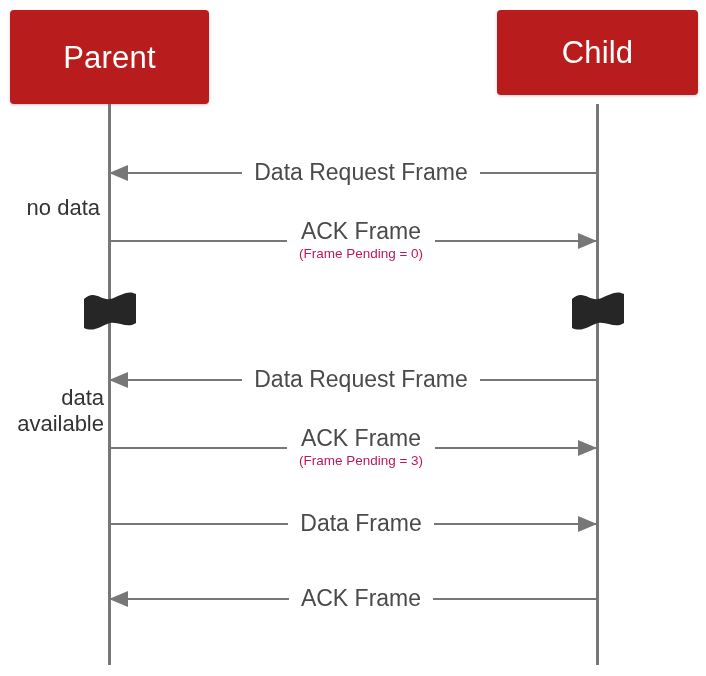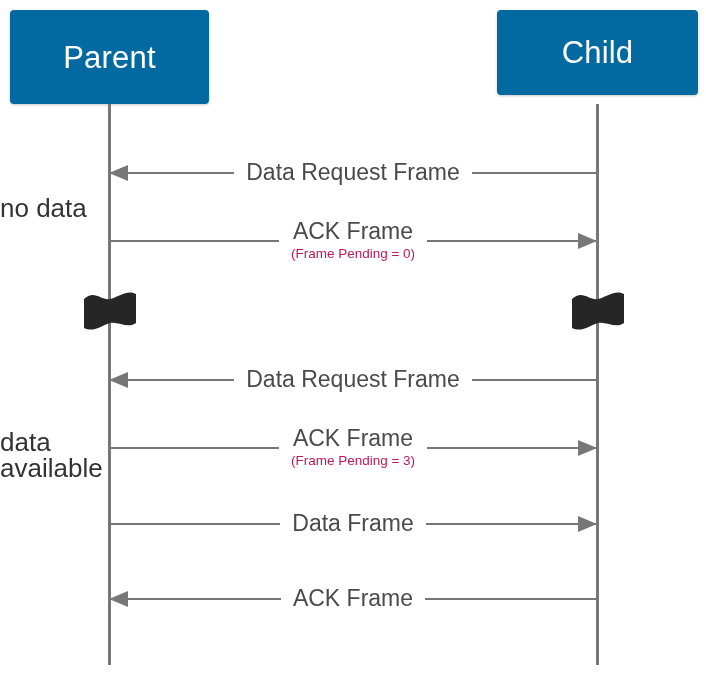--- a/index.html
+++ b/index.html
@@ -7,21 +7,21 @@
     width:706px;height:676px;
     background:#ffffff;
     font-family:"Liberation Sans", sans-serif;
     overflow:hidden;
   }
   #stage{position:relative;width:706px;height:676px;}
 
   
   .actor-box{
     position:absolute;
-    background:#0369a1;
+    background:#b91c1c;
     border-radius:4px;
     box-shadow:0 1px 3px rgba(0,0,0,.22);
     display:flex;align-items:center;justify-content:center;
   }
   .actor-label{
     color:#ffffff;
     font-size:31px;
     font-weight:400;
     letter-spacing:.2px;
     line-height:1;
@@ -41,21 +41,21 @@
 
   
   .msg{position:absolute;left:109px;width:488px;height:0;}
   .msg .line{
     position:absolute;left:0;top:0;width:100%;
     height:2px;background:#777777;
   }
   
   .msg .label-wrap{
     position:absolute;left:0;top:0;width:100%;
-    display:flex;justify-content:center;
+    display:flex;justify-content:center;padding-left:8px;
   }
   .msg .label{
     position:relative;
     transform:translateY(-50%);
     background:#ffffff;
     padding:0 12px;
     color:#4a4a4a;
     font-size:23px;
     line-height:26px;
     white-space:nowrap;
@@ -89,27 +89,27 @@
     position:absolute;
     width:52px;height:40px;
   }
   #break-parent{left:84px;top:291px;}
   #break-child{left:572px;top:291px;}
 
   
   .note{
     position:absolute;
     color:#333333;
-    font-size:26px;
+    font-size:22px;
     line-height:26px;
-    text-align:left;
+    text-align:right;
     white-space:pre-line;
   }
   #note-no-data{left:0px;top:195px;width:100px;}
-  #note-data-available{left:0px;top:385px;width:104px;margin-top:44px;}
+  #note-data-available{left:0px;top:385px;width:104px;}
 </style>
 </head>
 <body>
 
 <div id="stage">
 
   <div class="actor-box" id="actor-parent">
     <span class="actor-label">Parent</span>
   </div>
 

